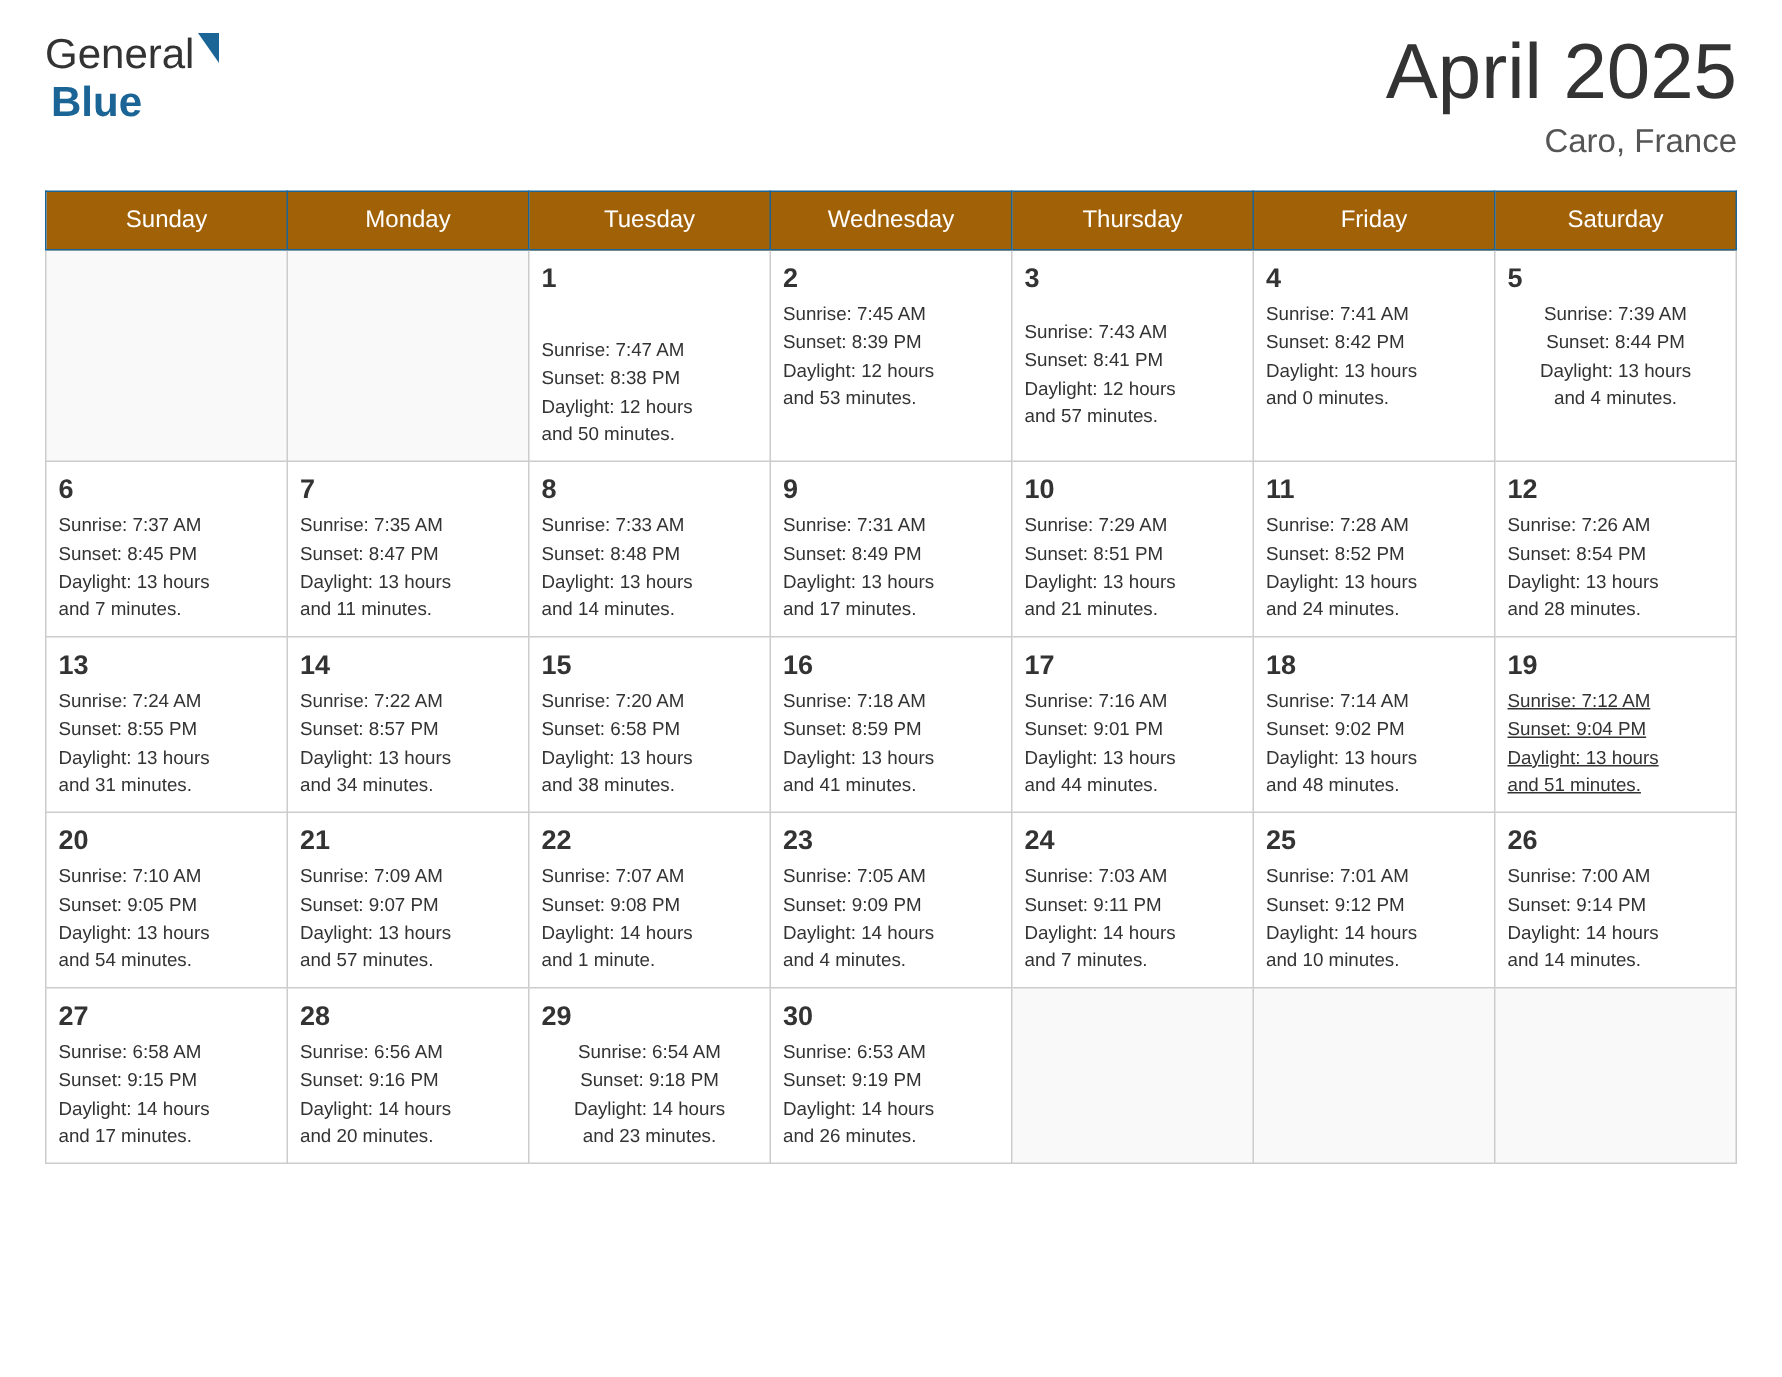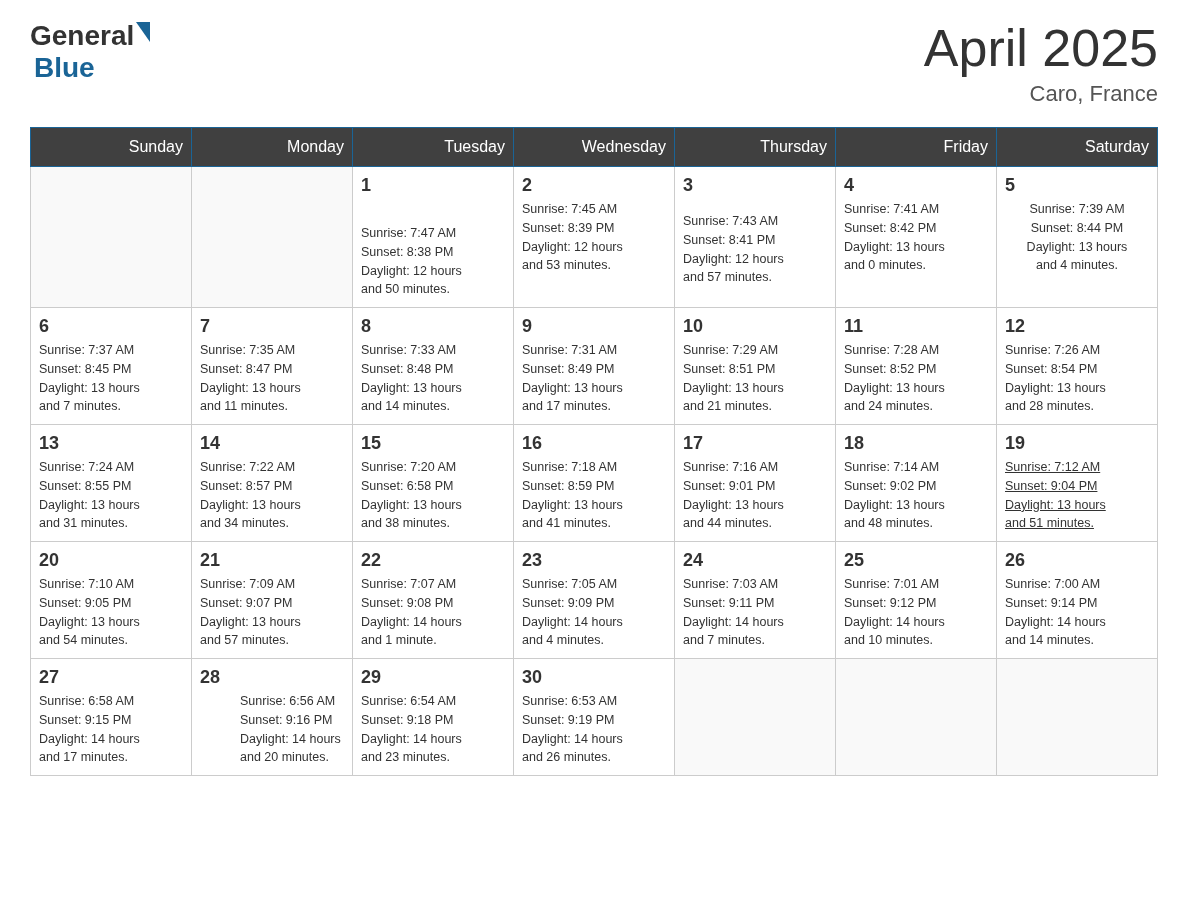--- a/index.html
+++ b/index.html
@@ -11,21 +11,21 @@
       padding: 20px 30px;
     }
     .header {
       display: flex;
       justify-content: space-between;
       align-items: flex-start;
       margin-bottom: 20px;
     }
     .logo-text-general {
       font-size: 28px;
-      font-weight: bold;
+      font-weight: normal;
       color: #333;
     }
     .logo-triangle {
       width: 0;
       height: 0;
       border-left: 14px solid transparent;
       border-right: 0px solid transparent;
       border-top: 20px solid #1a6496;
       display: inline-block;
       margin-left: 2px;
@@ -59,24 +59,24 @@
     .location {
       font-size: 22px;
       color: #555;
       margin-top: 4px;
     }
     table {
       width: 100%;
       border-collapse: collapse;
     }
     th {
-      background-color: #404040;
+      background-color: #a16207;
       color: white;
       padding: 10px 8px;
-      text-align: right;
+      text-align: center;
       font-size: 16px;
       font-weight: normal;
       border: 1px solid #1a6496;
     }
     td {
       border: 1px solid #ccc;
       vertical-align: top;
       padding: 8px;
       width: 14.28%;
       min-height: 100px;
@@ -329,28 +329,28 @@
       <tr>
         <td>
           <div class="day-number">27</div>
           <div class="day-info" style="white-space: pre-line;">Sunrise: 6:58 AM
 Sunset: 9:15 PM
 Daylight: 14 hours
 and 17 minutes.</div>
         </td>
         <td>
           <div class="day-number">28</div>
-          <div class="day-info" style="white-space: pre-line; margin-left: 40px;">Sunrise: 6:56 AM
+          <div class="day-info" style="white-space: pre-line;">Sunrise: 6:56 AM
 Sunset: 9:16 PM
 Daylight: 14 hours
 and 20 minutes.</div>
         </td>
         <td>
           <div class="day-number">29</div>
-          <div class="day-info" style="white-space: pre-line;">Sunrise: 6:54 AM
+          <div class="day-info" style="white-space: pre-line; text-align: center;">Sunrise: 6:54 AM
 Sunset: 9:18 PM
 Daylight: 14 hours
 and 23 minutes.</div>
         </td>
         <td>
           <div class="day-number">30</div>
           <div class="day-info" style="white-space: pre-line;">Sunrise: 6:53 AM
 Sunset: 9:19 PM
 Daylight: 14 hours
 and 26 minutes.</div>

